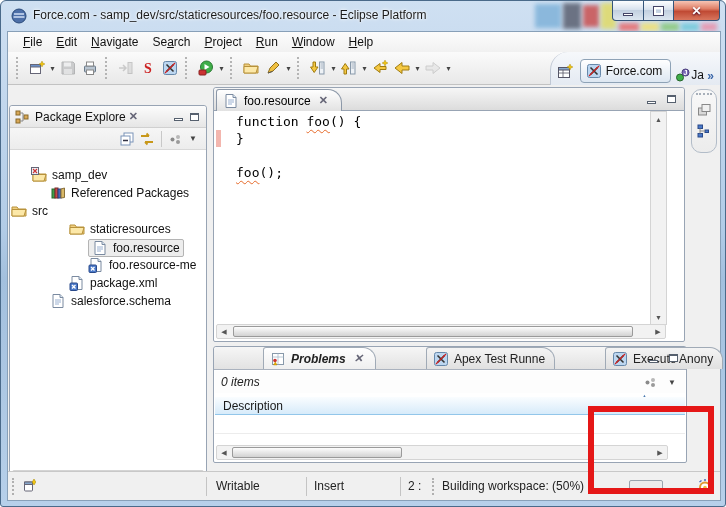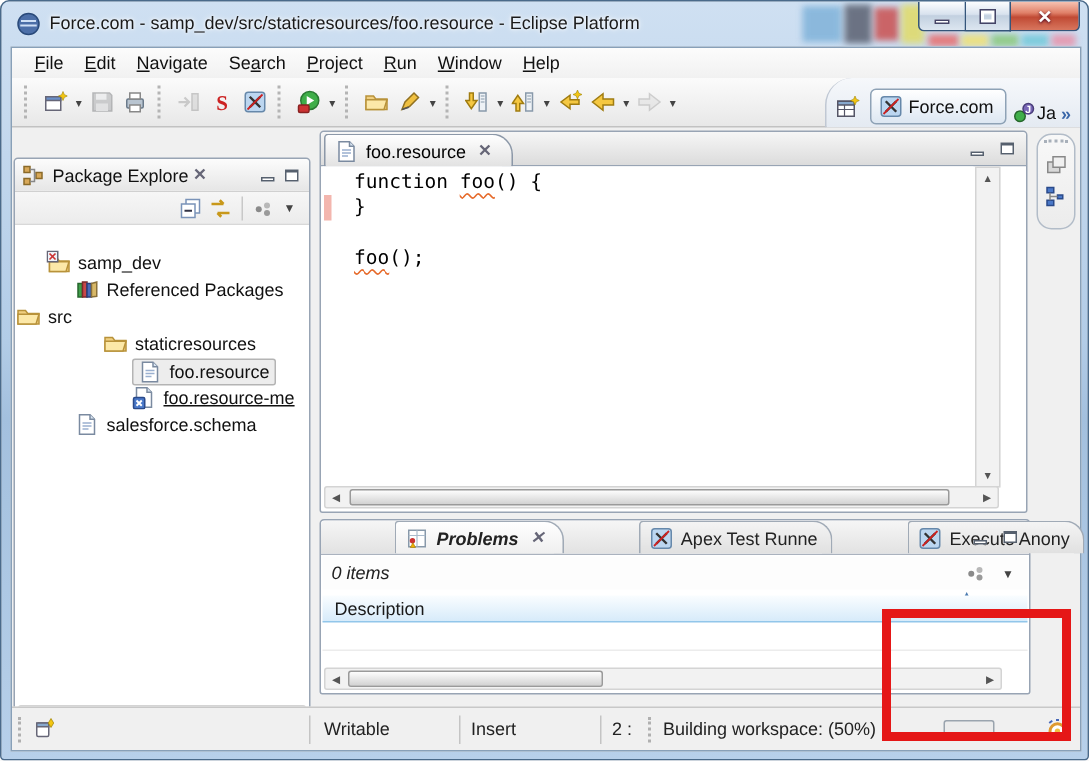--- a/index.html
+++ b/index.html
@@ -487,31 +487,44 @@
             <span class="icon" style="margin-right:5px">
               <svg viewBox="0 0 16 16" xmlns="http://www.w3.org/2000/svg">
                 <path d="M3 1.5h7l3 3V14.5H3z" fill="#fff" stroke="#7a8aa0"></path>
                 <path d="M10 1.5v3h3" fill="#dce8f4" stroke="#7a8aa0"></path>
                 <path d="M5 7h6M5 9h6M5 11h4" stroke="#9ab0d0"></path>
               </svg>
             </span>
             <span>foo.resource</span>
           </span>
         </div>
-        <div class="tree-row" style="padding-left: 77px; text-decoration: underline;">
+        <div class="tree-row" style="padding-left: 77px;">
           <span class="sel-wrap">
             <span class="icon" style="margin-right:5px">
               <svg viewBox="0 0 16 16" xmlns="http://www.w3.org/2000/svg">
                 <path d="M3 1.5h7l3 3V14.5H3z" fill="#fff" stroke="#7a8aa0"></path>
                 <path d="M10 1.5v3h3" fill="#dce8f4" stroke="#7a8aa0"></path>
                 <rect x="1" y="8" width="7.5" height="7.5" rx="1" fill="#4a78c8" stroke="#2a4a8a"></rect>
                 <path d="M3 10l3.5 3.5M6.5 10L3 13.5" stroke="#fff" stroke-width="1.3"></path>
               </svg>
             </span>
             <span>foo.resource-me</span>
+          </span>
+        </div>
+        <div class="tree-row" style="padding-left: 58px;">
+          <span class="sel-wrap">
+            <span class="icon" style="margin-right:5px">
+              <svg viewBox="0 0 16 16" xmlns="http://www.w3.org/2000/svg">
+                <path d="M3 1.5h7l3 3V14.5H3z" fill="#fff" stroke="#7a8aa0"></path>
+                <path d="M10 1.5v3h3" fill="#dce8f4" stroke="#7a8aa0"></path>
+                <rect x="1" y="8" width="7.5" height="7.5" rx="1" fill="#4a78c8" stroke="#2a4a8a"></rect>
+                <path d="M3 10l3.5 3.5M6.5 10L3 13.5" stroke="#fff" stroke-width="1.3"></path>
+              </svg>
+            </span>
+            <span>package.xml</span>
           </span>
         </div>
         <div class="tree-row" style="padding-left: 39px;">
           <span class="sel-wrap">
             <span class="icon" style="margin-right:5px">
               <svg viewBox="0 0 16 16" xmlns="http://www.w3.org/2000/svg">
                 <path d="M3 1.5h7l3 3V14.5H3z" fill="#fff" stroke="#7a8aa0"></path>
                 <path d="M10 1.5v3h3" fill="#dce8f4" stroke="#7a8aa0"></path>
                 <path d="M5 7h6M5 9h6M5 11h4" stroke="#9ab0d0"></path>
               </svg>

